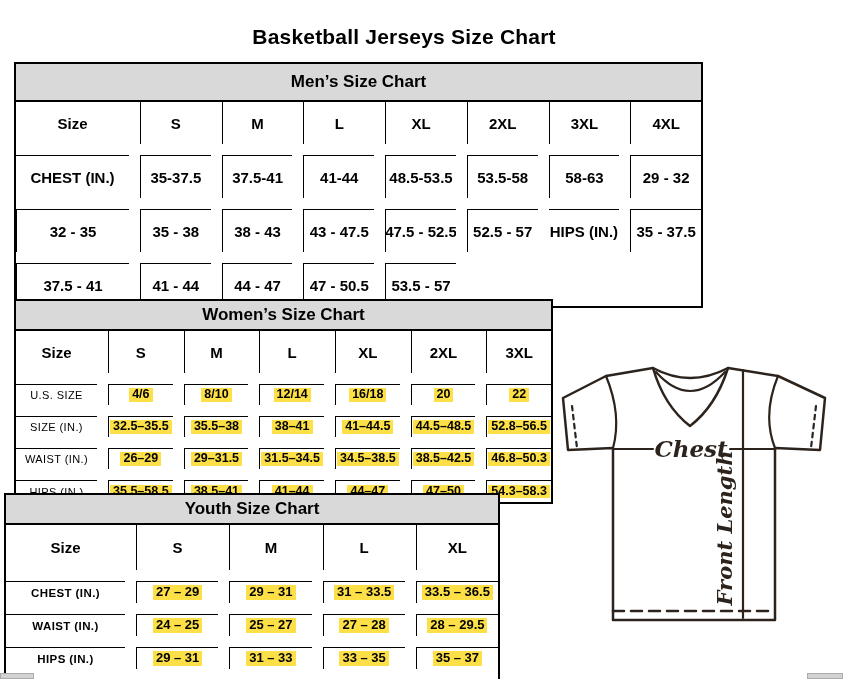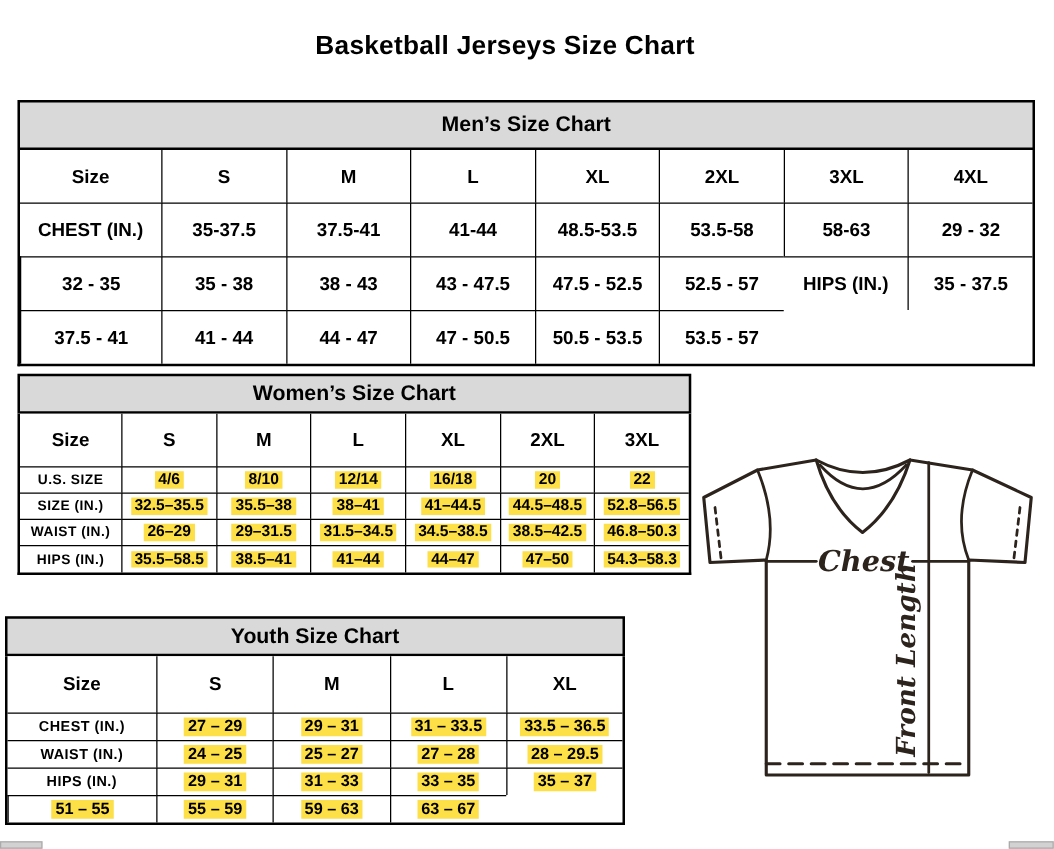--- a/index.html
+++ b/index.html
@@ -6,47 +6,47 @@
   body{
     width:843px;height:679px;position:relative;overflow:hidden;
     background:#ffffff;color:#000;
     font-family:"Liberation Sans", sans-serif;
   }
   .page-title{
     position:absolute;top:7px;left:0;width:808px;text-align:center;
     font-size:21px;font-weight:700;letter-spacing:0.2px;margin-top:18px;
   }
   section.tbl{position:absolute;}
-  .tbl-mens{left:14px;top:80px;width:814px;}
+  .tbl-mens{left:14px;top:62px;width:689px;}
   .tbl-womens{left:14px;top:299px;width:539px;}
   .tbl-youth{left:4px;top:493px;width:496px;}
   .bar{
     box-sizing:border-box;border:2px solid #000;background:#d9d9d9;
     display:flex;align-items:center;justify-content:center;
     font-weight:700;font-size:17px;
   }
   .tbl-mens .bar{height:40px;}
   .tbl-womens .bar,.tbl-youth .bar{height:32px;}
   .grid{
     display:grid;box-sizing:border-box;
-    border:2px solid #000;border-top:none;background:#fff;
+    border:2px solid #000;border-top:none;background:#fff;gap:11px;
   }
   .g-mens{grid-template-columns:113px repeat(7,1fr);grid-template-rows:42px 43px 43px 43px;}
   .g-womens{grid-template-columns:81px repeat(6,1fr);grid-template-rows:42px 21px 21px 21px 22px;}
   .g-youth{grid-template-columns:119px repeat(4,1fr);grid-template-rows:45px 22px 22px 22px 22px;}
   .c{
     display:flex;align-items:center;justify-content:center;
     border-left:1px solid #000;border-top:1px solid #000;
     white-space:nowrap;overflow:hidden;
   }
   .c.fc{border-left:none;}
   .c.fr{border-top:none;}
   .mens .c{font-size:15px;font-weight:700;}
   .womens .ch,.youth .ch{font-size:15px;font-weight:700;}
-  .womens .rl{font-size:11px;font-weight:700;letter-spacing:0.4px;}
+  .womens .rl{font-size:11px;font-weight:400;letter-spacing:0.4px;}
   .youth .rl{font-size:11.5px;font-weight:700;letter-spacing:0.4px;}
   .womens .val{font-size:12.5px;font-weight:700;}
   .youth .val{font-size:13px;font-weight:700;}
   .womens .val .hl,.youth .val .hl{background:#fde047;padding:0 3px;line-height:1.1;}
   .jersey{position:absolute;left:556px;top:360px;width:285px;height:266px;}
   .jtxt{
     font-family:"DejaVu Serif", serif;font-style:italic;font-weight:700;
     font-size:23px;fill:#2c231d;
   }
   .jtxt-v{font-size:21px;}
@@ -121,23 +121,20 @@
         <span class="hl">37.5 - 41</span>
       </div>
       <div class="c val">
         <span class="hl">41 - 44</span>
       </div>
       <div class="c val">
         <span class="hl">44 - 47</span>
       </div>
       <div class="c val">
         <span class="hl">47 - 50.5</span>
-      </div>
-      <div class="c val">
-        <span class="hl">50.5 - 53.5</span>
       </div>
       <div class="c val">
         <span class="hl">53.5 - 57</span>
       </div>
     </div>
 </section>
 
 <section class="tbl tbl-womens womens">
   <div class="bar">Women’s Size Chart</div>
   <div class="grid g-womens">

